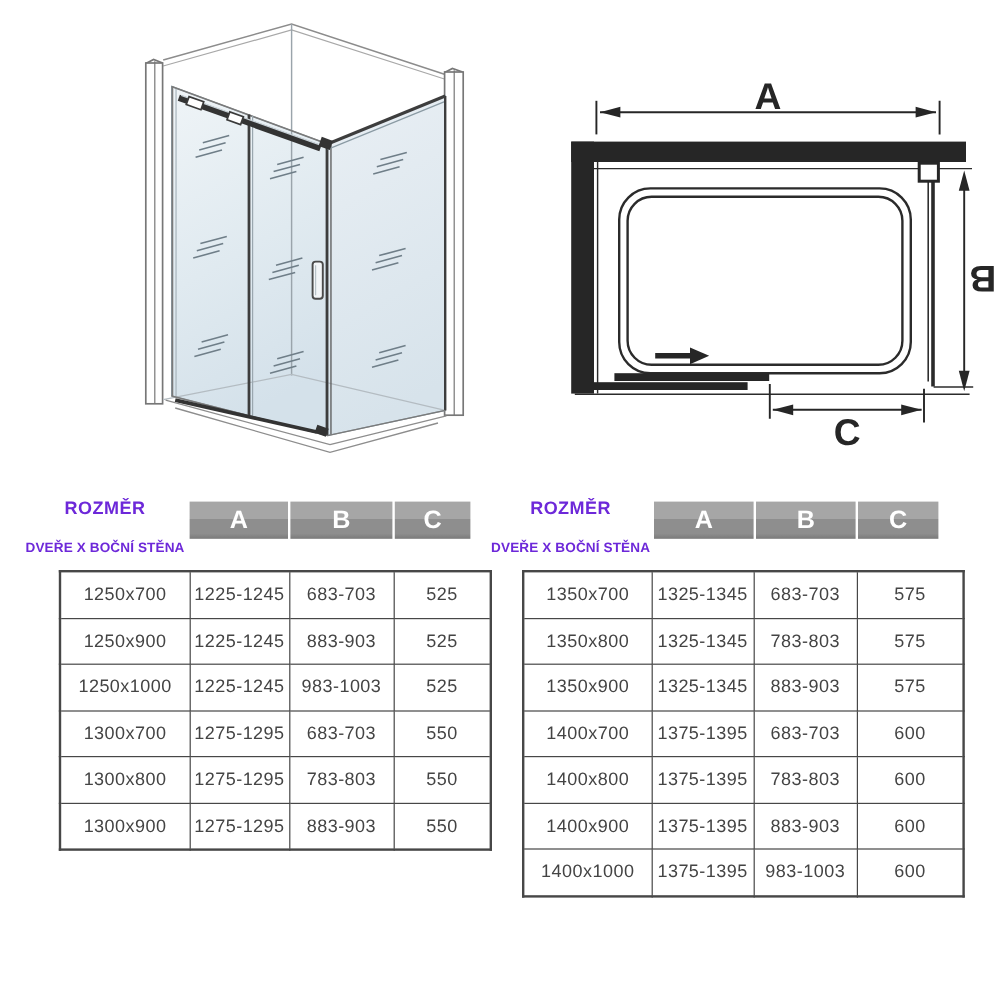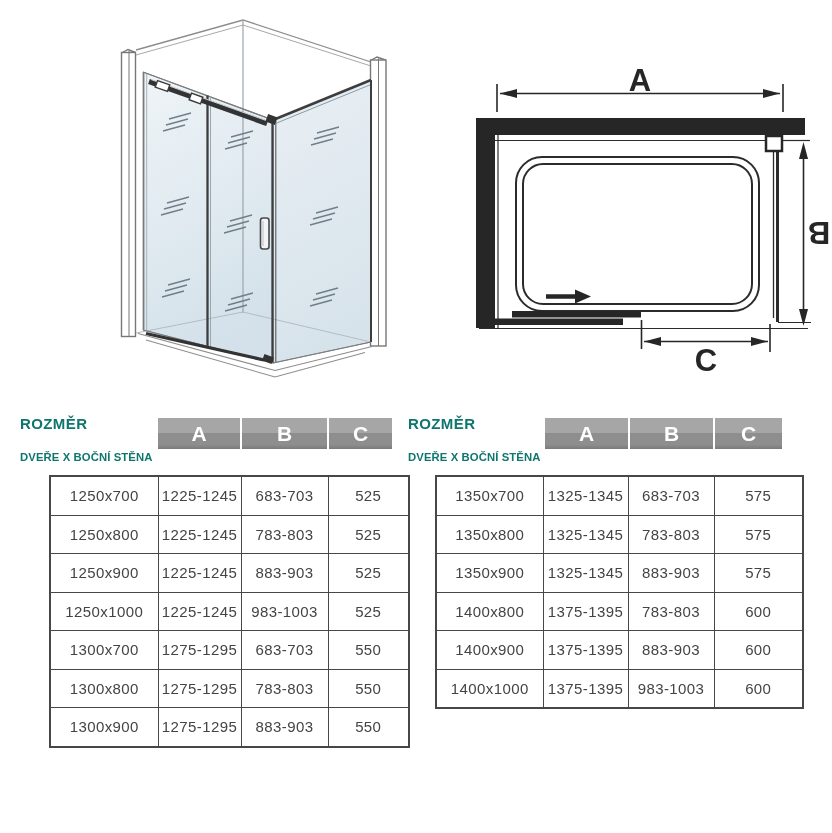--- a/index.html
+++ b/index.html
@@ -1,21 +1,21 @@
 <!DOCTYPE html>
 <html><head>
 <meta charset="utf-8">
 <style>
   html,body{margin:0;padding:0;background:#fff;}
   body{width:832px;height:833px;font-family:"Liberation Sans",sans-serif;}
   .canvas{position:relative;width:832px;height:833px;overflow:hidden;background:#fff;}
   svg{position:absolute;left:0;top:0;}
 
   
-  .spec-title{position:absolute;text-align:left;color:#0f766e;line-height:1.05;}
+  .spec-title{position:absolute;text-align:center;color:#6d28d9;line-height:1.05;}
   .spec-title .t1{font-weight:bold;font-size:15px;letter-spacing:.4px;}
   .spec-title .t2{font-weight:bold;font-size:11.3px;letter-spacing:.1px;margin-top:20px;}
   #title-left{left:20px;top:416px;width:135px;}
   #title-right{left:408px;top:416px;width:135px;}
 
   
   .col-header{position:absolute;top:418px;height:31px;display:flex;gap:2px;}
   #header-left{left:158px;}
   #header-right{left:545px;}
   .col-cell{background:linear-gradient(to bottom,#a6a6a6 0%,#a6a6a6 47%,#8e8e8e 47%,#8e8e8e 86%,#7a7a7a 100%);
@@ -242,26 +242,20 @@
         <col style="width:81px">
       </colgroup>
     <tbody>
         <tr>
           <td>1250x700</td>
           <td>1225-1245</td>
           <td>683-703</td>
           <td>525</td>
         </tr>
         <tr>
-          <td>1250x800</td>
-          <td>1225-1245</td>
-          <td>783-803</td>
-          <td>525</td>
-        </tr>
-        <tr>
           <td>1250x900</td>
           <td>1225-1245</td>
           <td>883-903</td>
           <td>525</td>
         </tr>
         <tr>
           <td>1250x1000</td>
           <td>1225-1245</td>
           <td>983-1003</td>
           <td>525</td>
@@ -316,20 +310,26 @@
           <td>783-803</td>
           <td>575</td>
         </tr>
         <tr>
           <td>1350x900</td>
           <td>1325-1345</td>
           <td>883-903</td>
           <td>575</td>
         </tr>
         <tr>
+          <td>1400x700</td>
+          <td>1375-1395</td>
+          <td>683-703</td>
+          <td>600</td>
+        </tr>
+        <tr>
           <td>1400x800</td>
           <td>1375-1395</td>
           <td>783-803</td>
           <td>600</td>
         </tr>
         <tr>
           <td>1400x900</td>
           <td>1375-1395</td>
           <td>883-903</td>
           <td>600</td>

